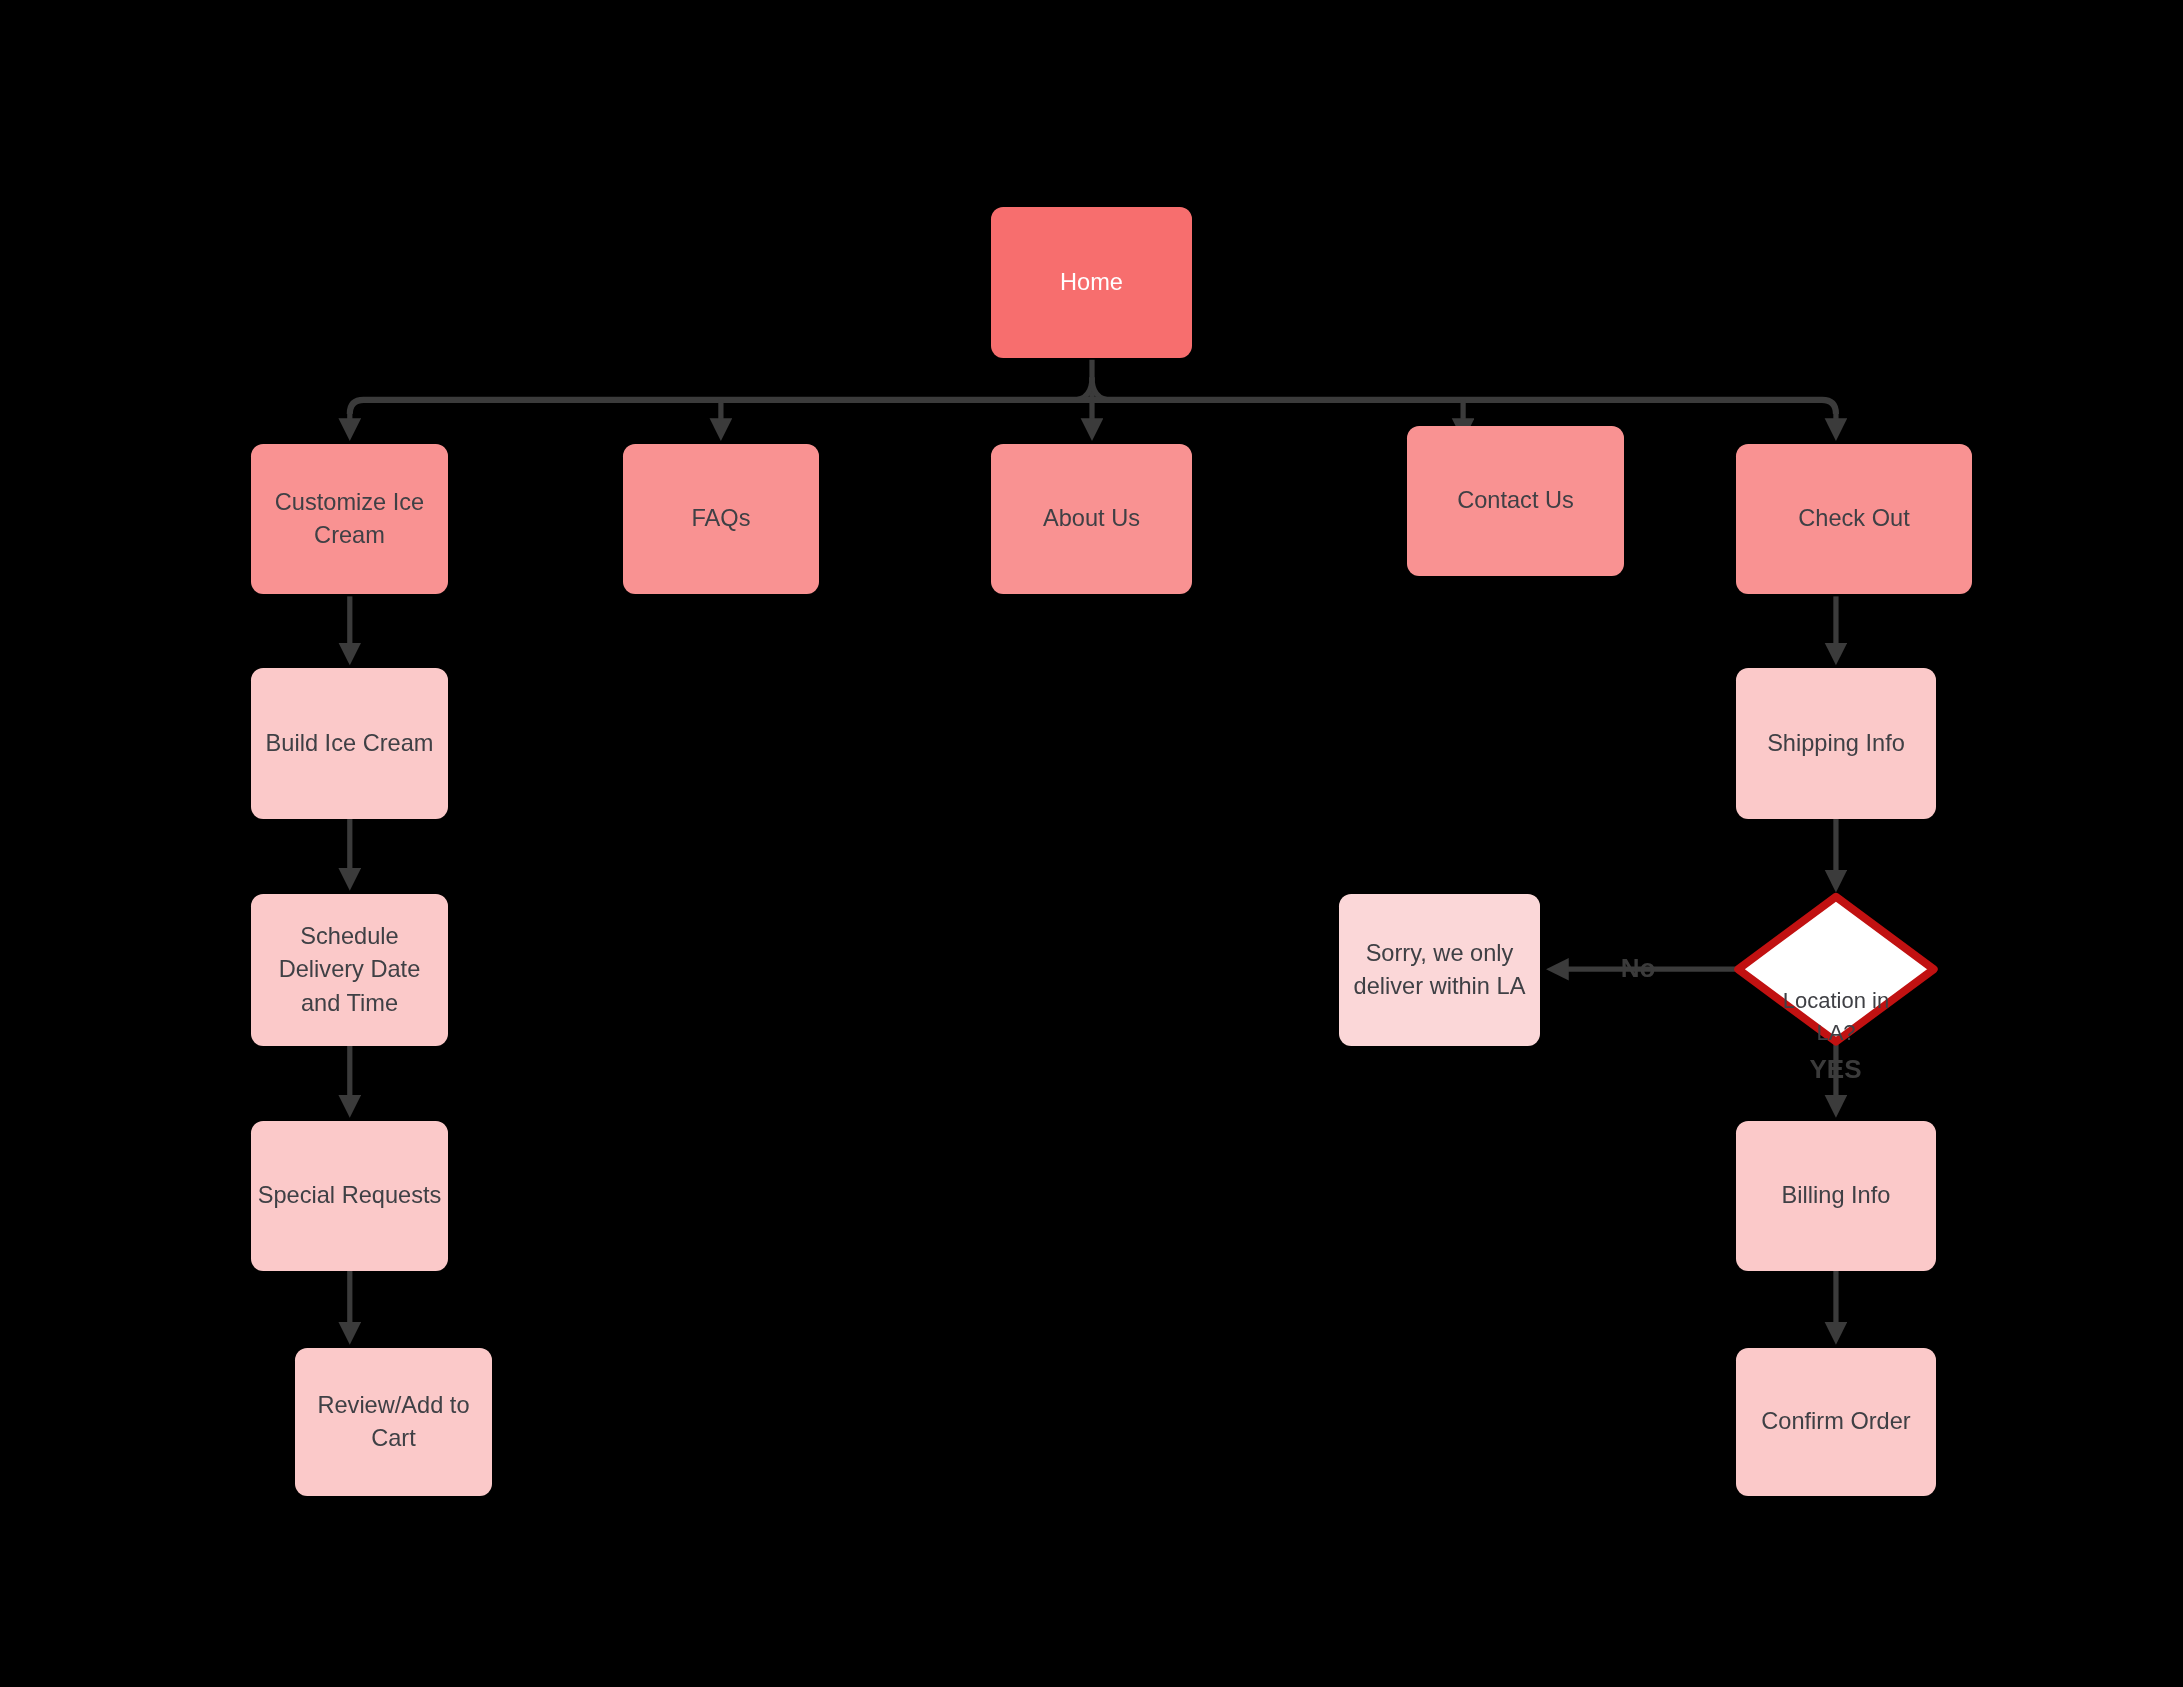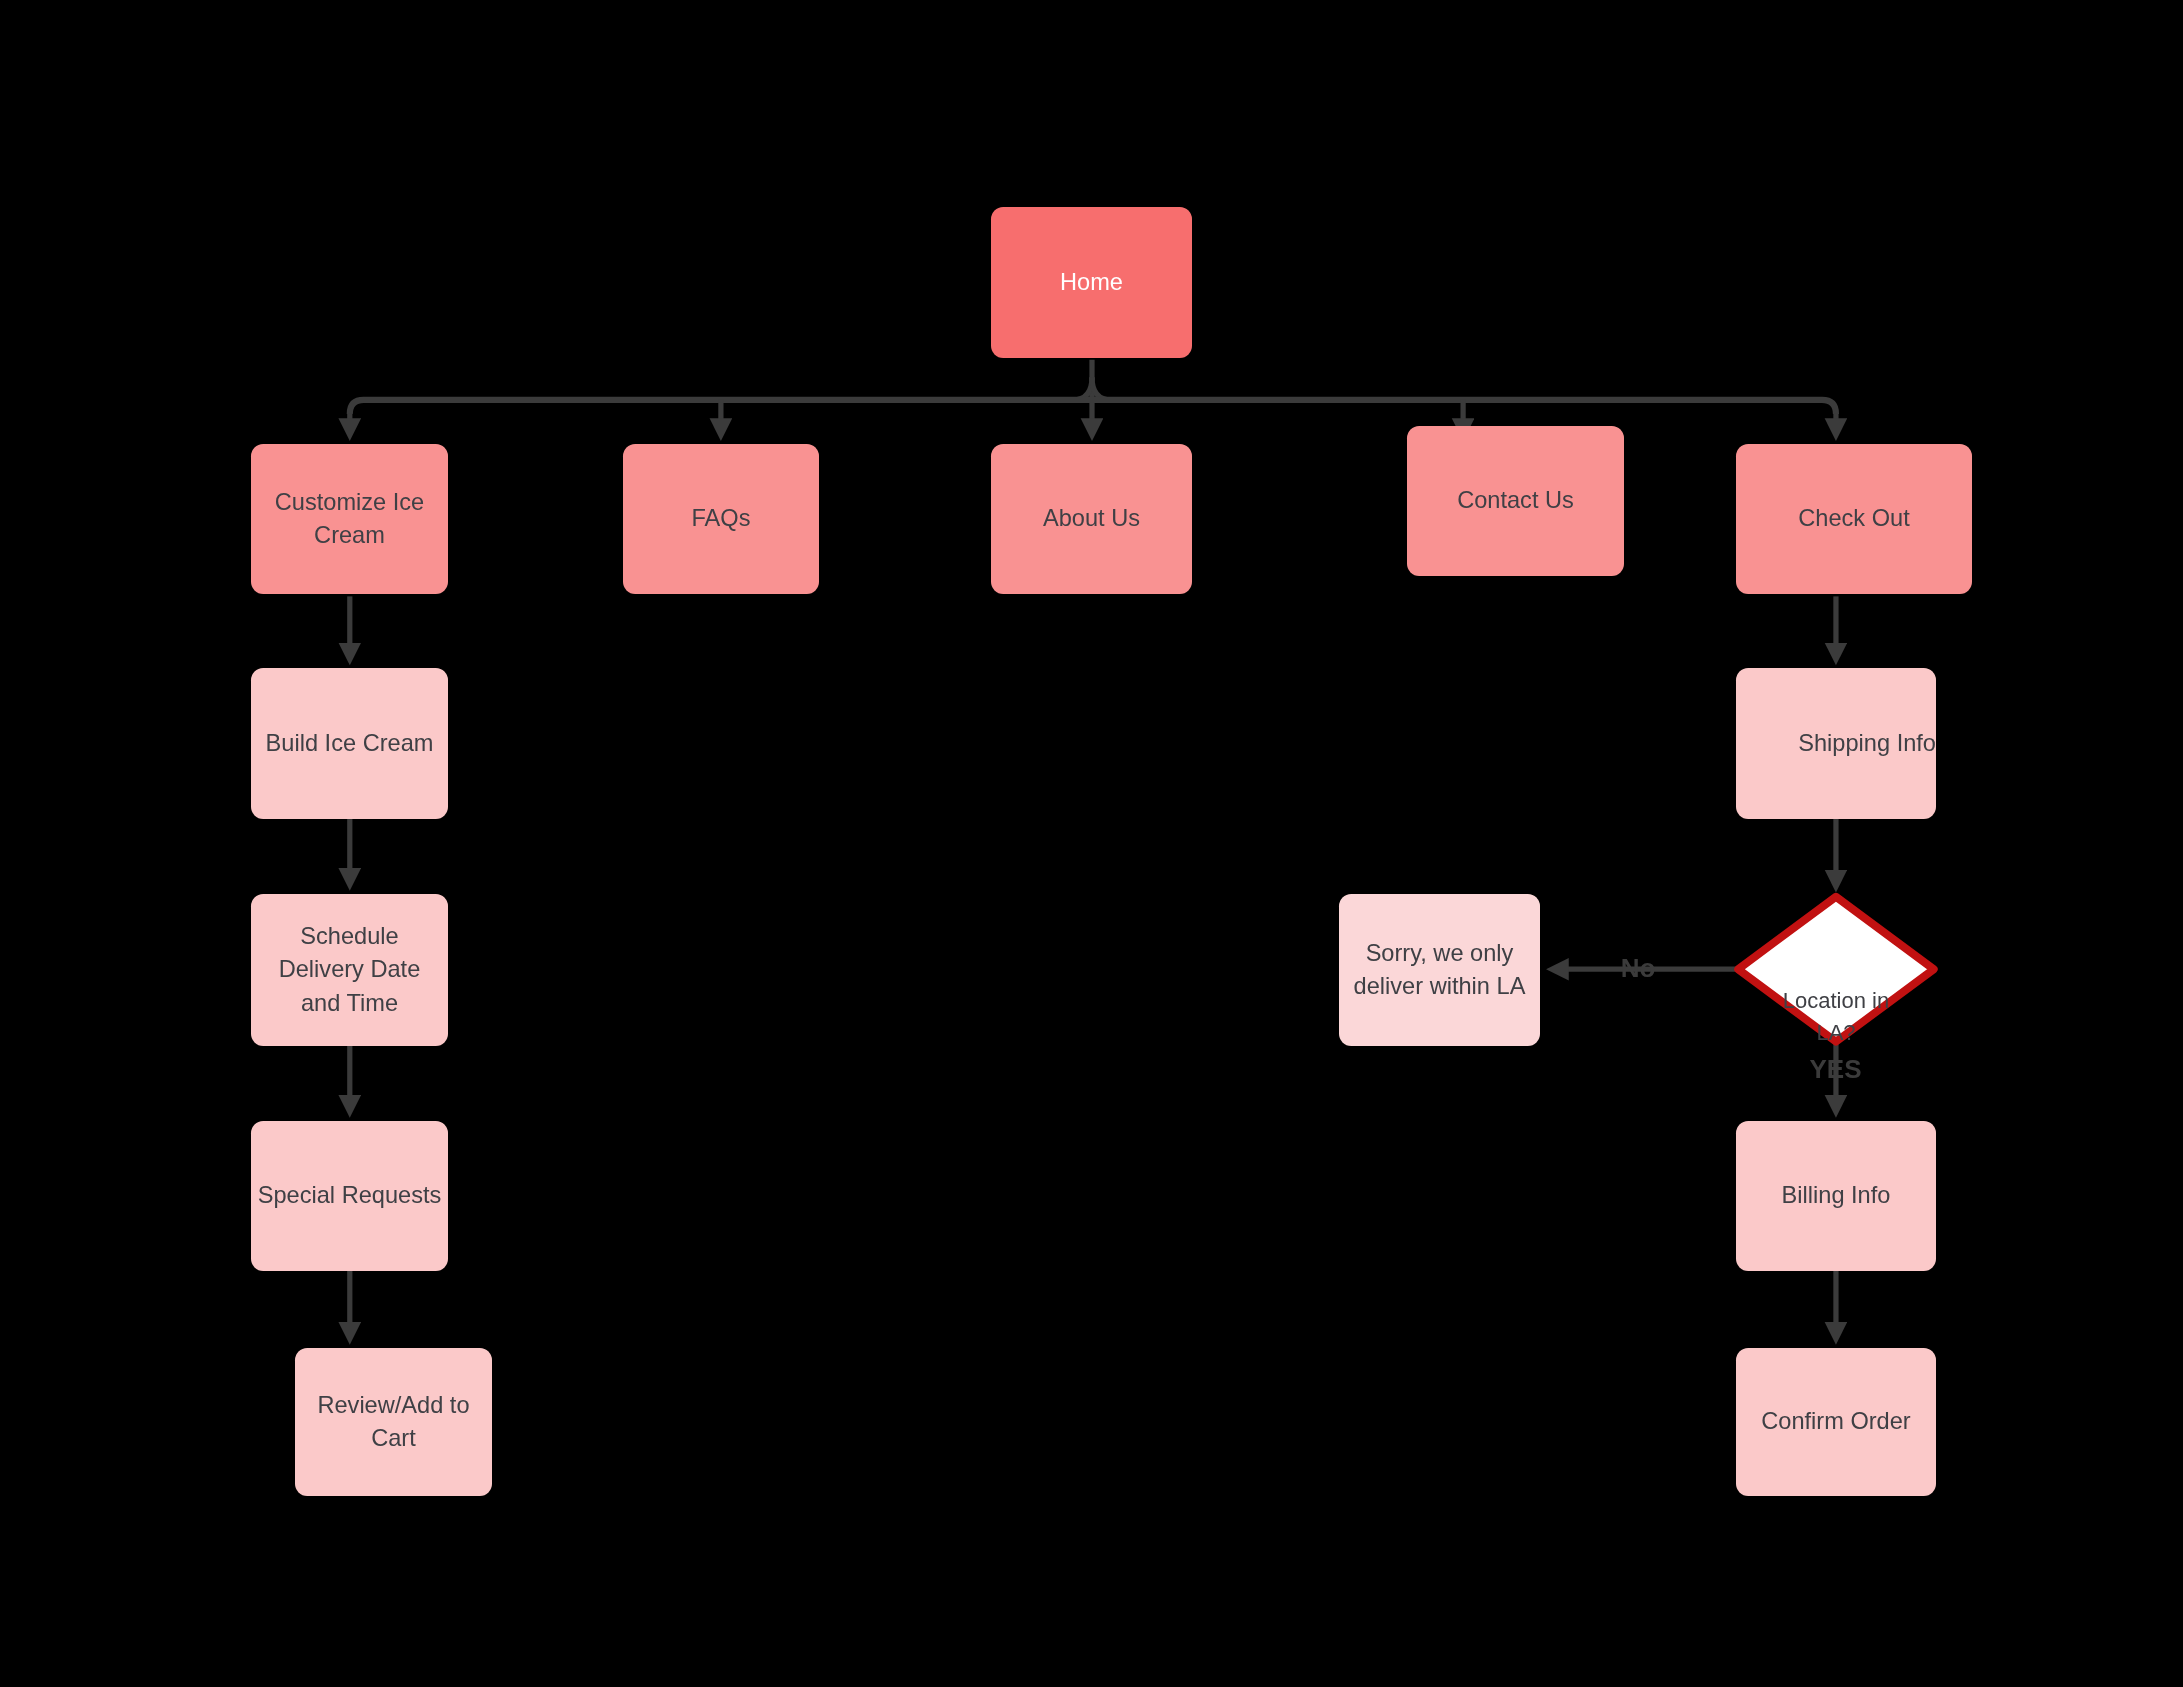--- a/index.html
+++ b/index.html
@@ -118,21 +118,21 @@
   <div class="node lvl3" style="left:251px;top:894px;width:197px;height:152px;">
     <span class="lbl" style="width:185px;">Schedule Delivery Date and Time</span>
   </div>
   <div class="node lvl3" style="left:251px;top:1121px;width:197px;height:150px;">
     <span class="lbl">Special Requests</span>
   </div>
   <div class="node lvl3" style="left:251px;top:1348px;width:197px;height:148px;margin-left:44px;">
     <span class="lbl" style="width:171px;">Review/Add to Cart</span>
   </div>
 
-  <div class="node lvl3" style="left:1736px;top:668px;width:200px;height:151px;justify-content:flex-end;">
+  <div class="node lvl3" style="left:1736px;top:668px;width:200px;height:151px;">
     <span class="lbl">Shipping Info</span>
   </div>
   <div class="node sorry" style="left:1339px;top:894px;width:201px;height:152px;">
     <span class="lbl" style="width:189px;">Sorry, we only deliver within LA</span>
   </div>
   <div class="node lvl3" style="left:1736px;top:1121px;width:200px;height:150px;">
     <span class="lbl">Billing Info</span>
   </div>
   <div class="node lvl3" style="left:1736px;top:1348px;width:200px;height:148px;">
     <span class="lbl">Confirm Order</span>

